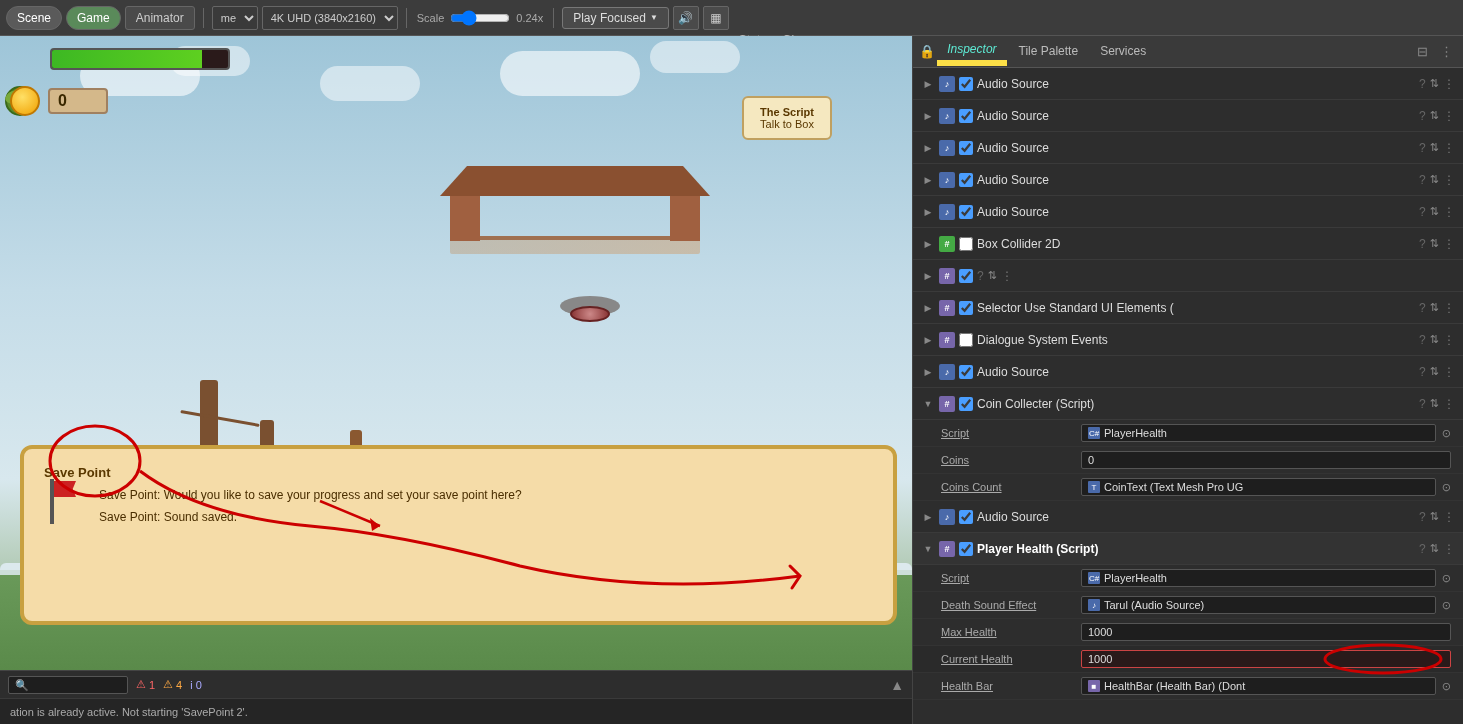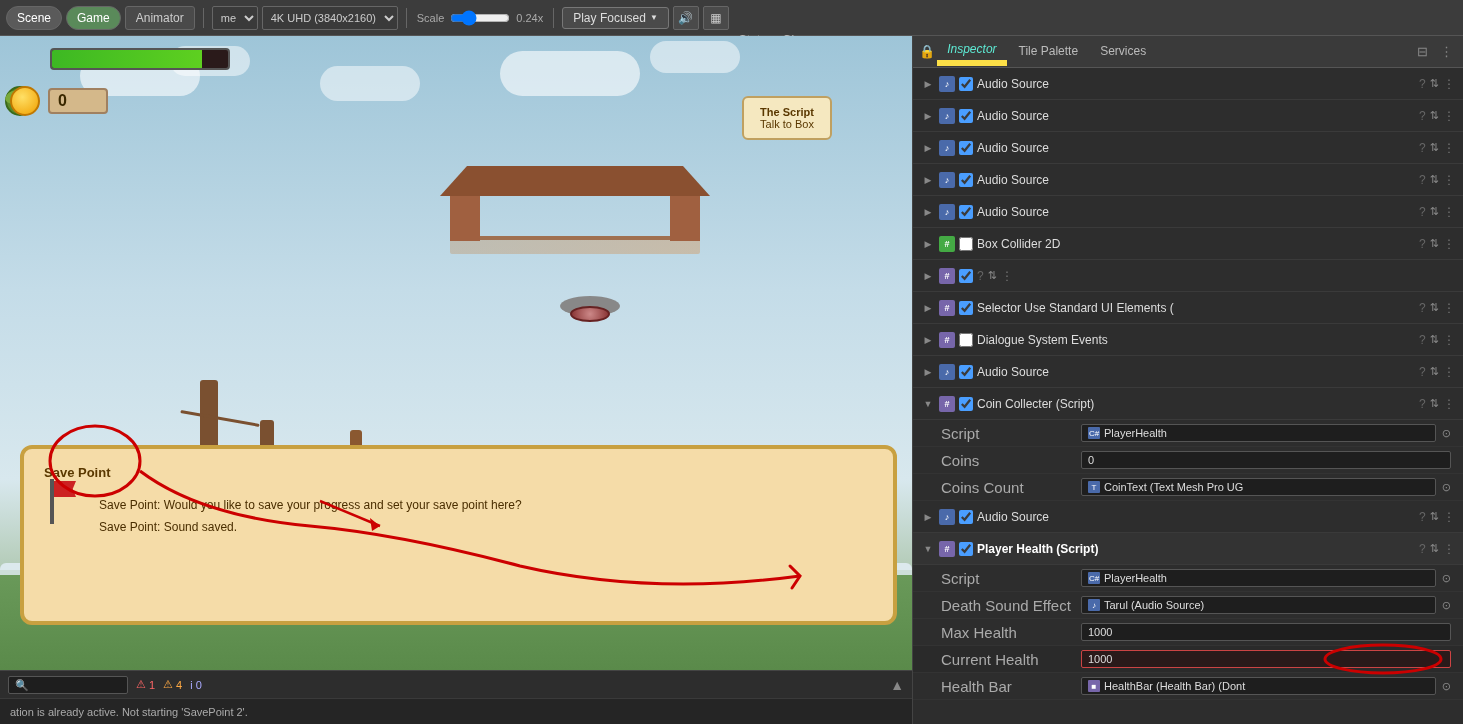--- a/index.html
+++ b/index.html
@@ -222,21 +222,21 @@
       background: #f5dca8;
       border: 4px solid #c8a040;
       border-radius: 12px;
       padding: 16px 20px 20px;
       min-height: 180px;
     }
     .save-dialog-title {
       font-size: 13px;
       font-weight: bold;
       color: #5a3800;
-      margin-bottom: 16px;
+      margin-bottom: 6px;
     }
     .save-dialog-flag {
       position: absolute;
       left: 14px;
       top: 30px;
       width: 35px;
       height: 45px;
     }
     .flag-pole {
       position: absolute;
@@ -442,22 +442,23 @@
     
     .property-row {
       display: flex;
       align-items: center;
       padding: 4px 12px 4px 28px;
       border-bottom: 1px solid #333;
       min-height: 26px;
     }
     .property-label {
       flex: 0 0 140px;
-      font-size: 15px;
+      font-size: 11px;
       color: #aaa;
+      text-decoration: underline;
     }
     .property-value {
       flex: 1;
       font-size: 11px;
       color: #ddd;
       display: flex;
       align-items: center;
       gap: 4px;
     }
     .property-value-box {

